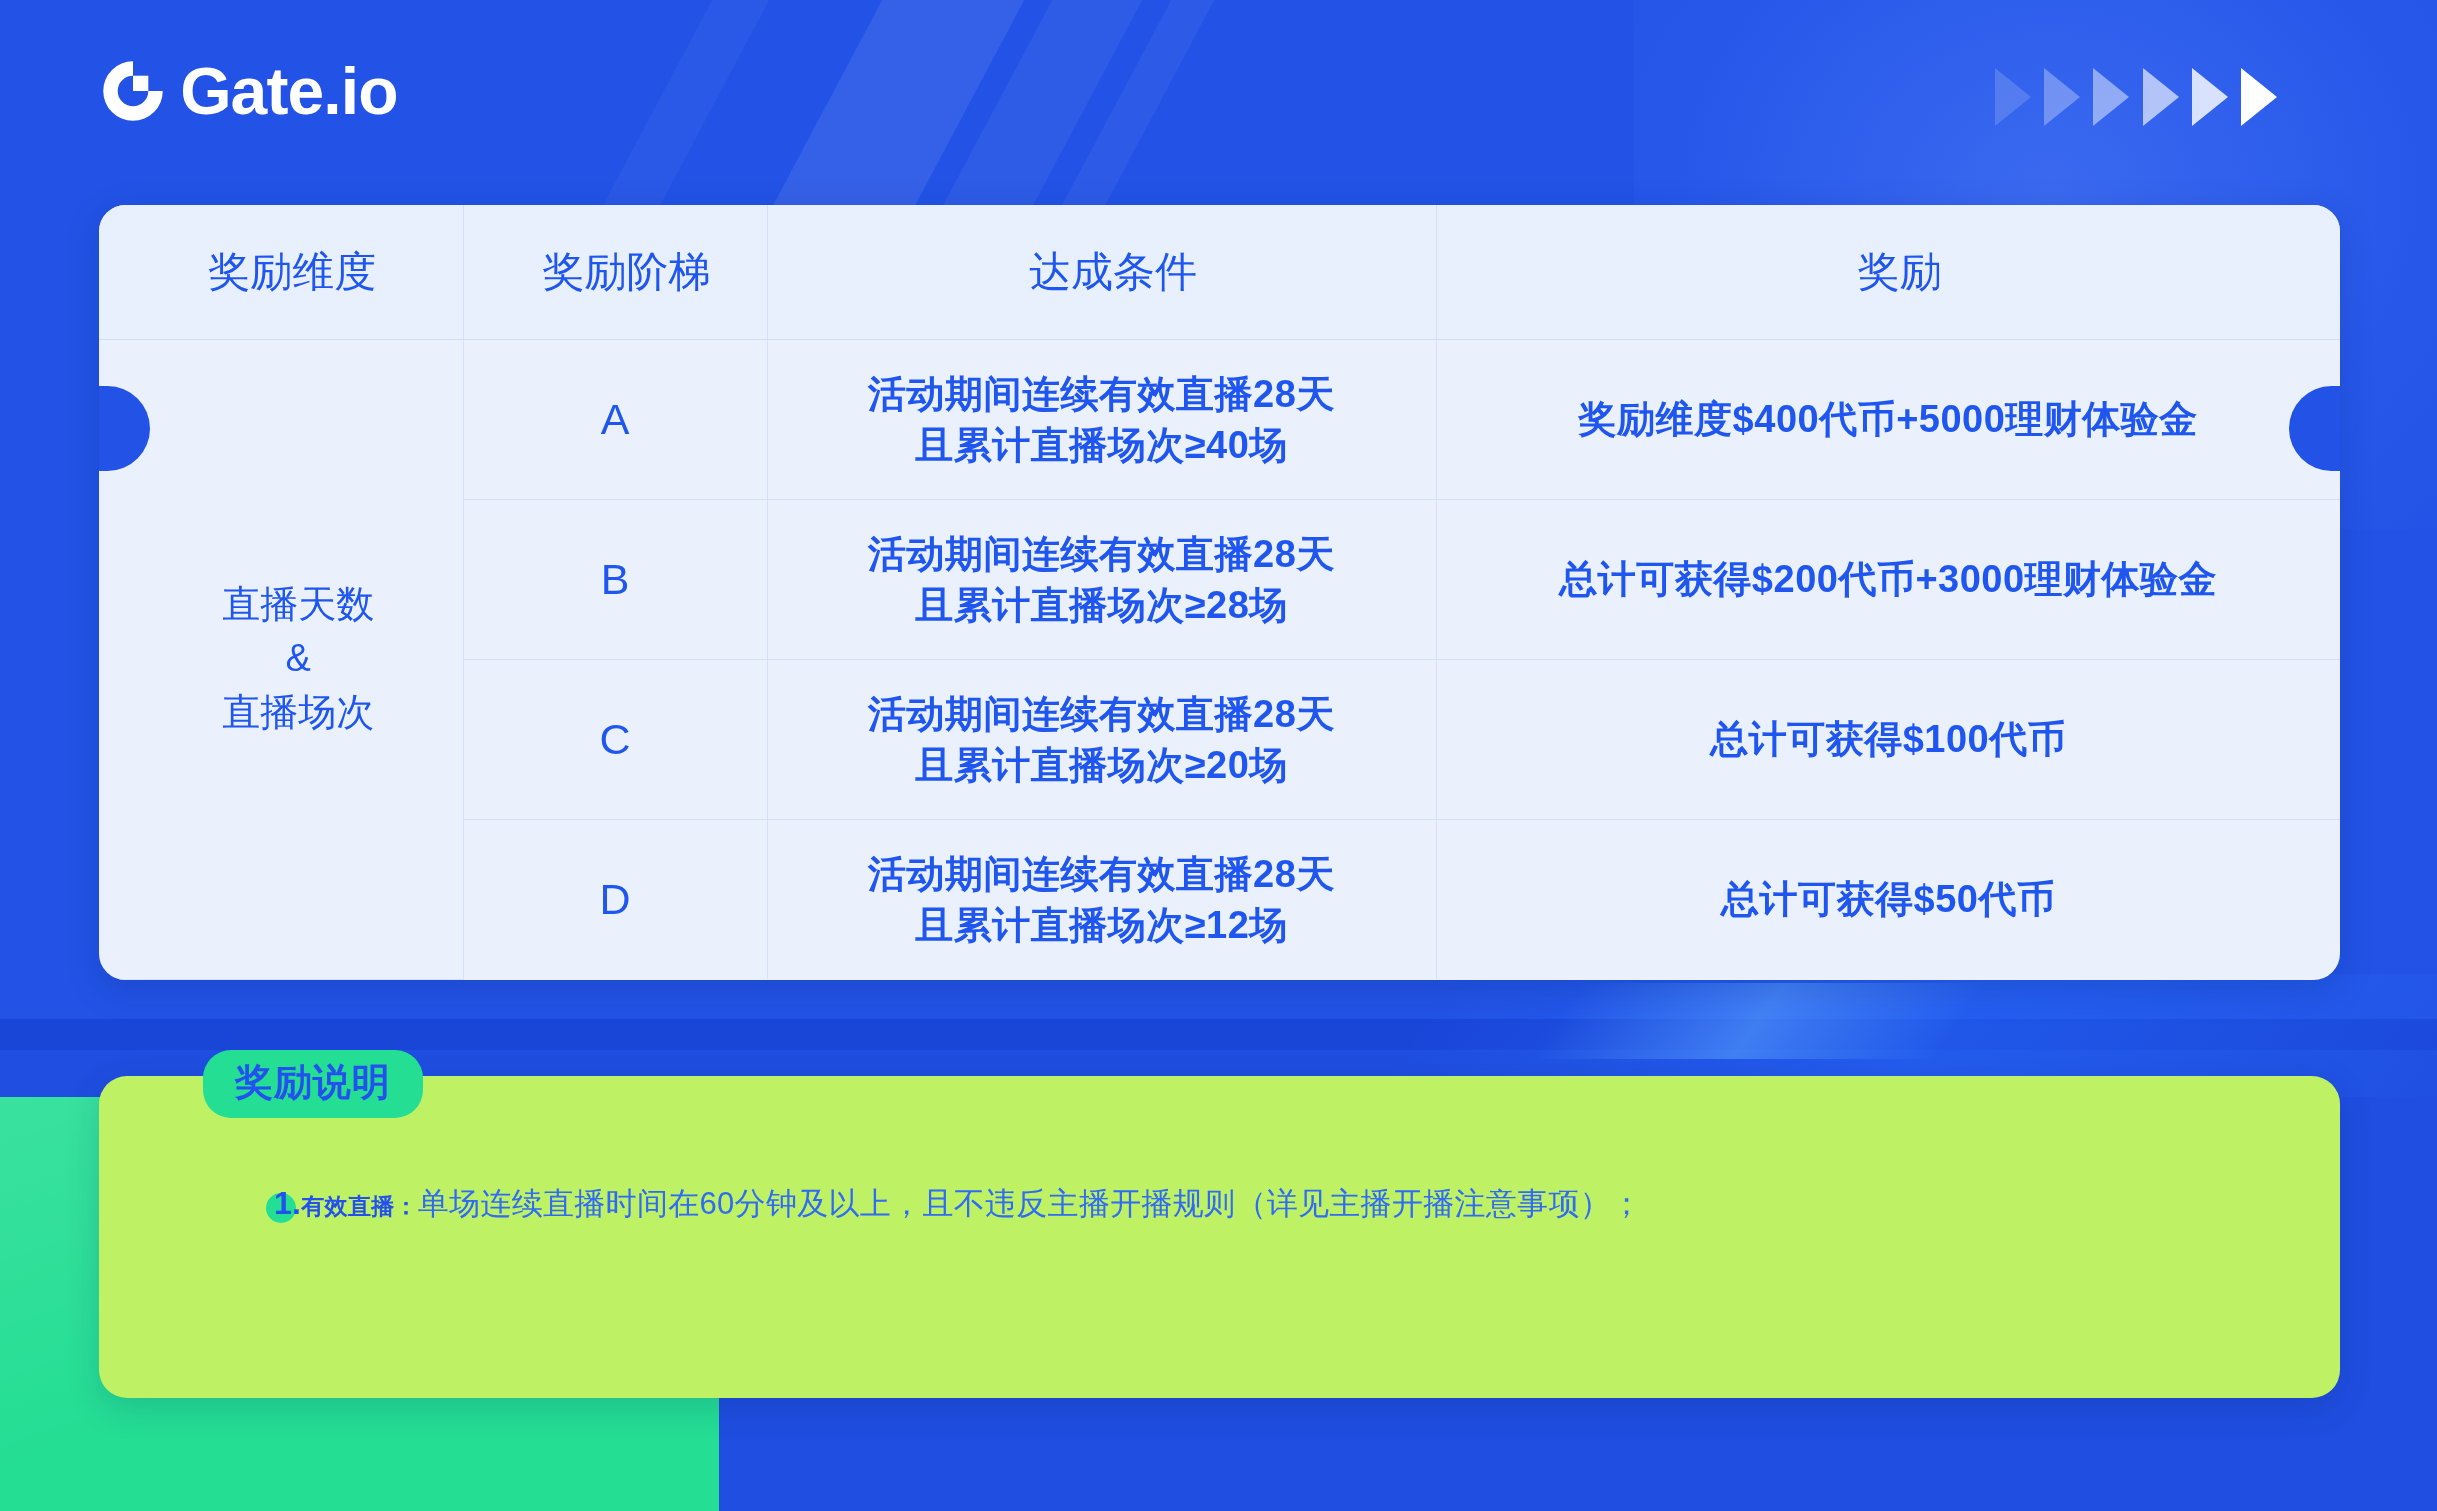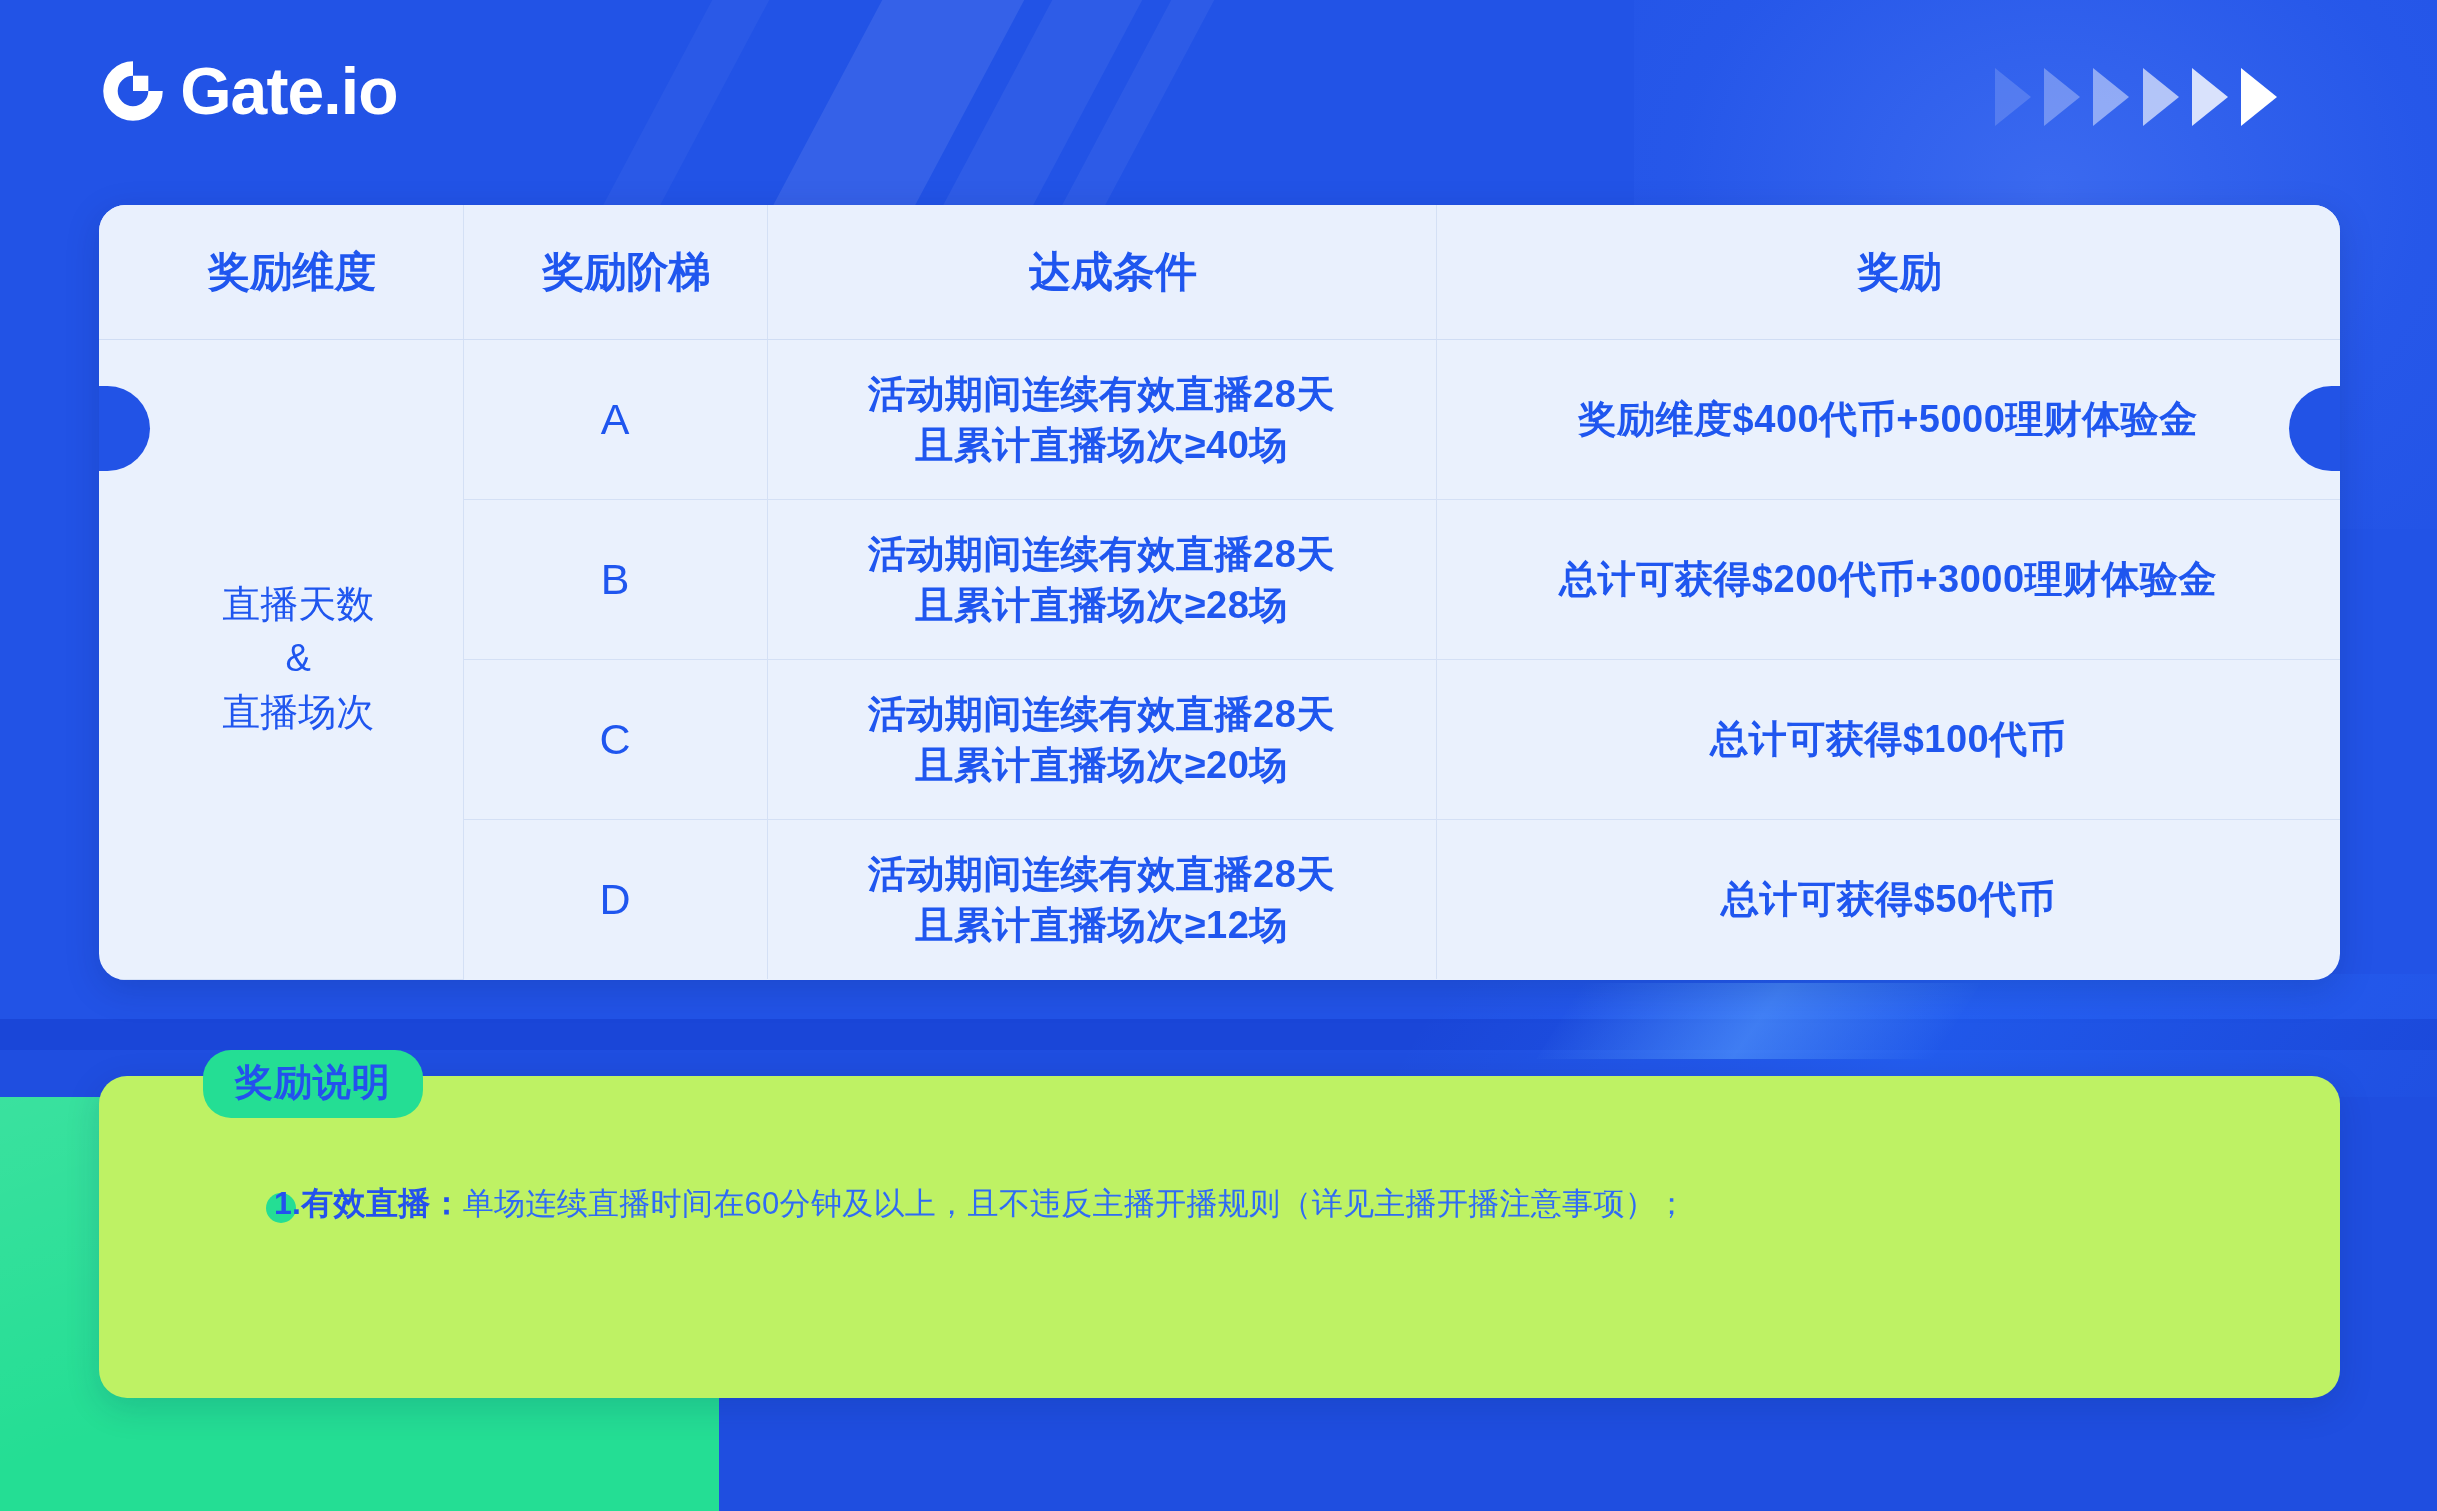--- a/index.html
+++ b/index.html
@@ -192,21 +192,21 @@
   table.reward-table th,
   table.reward-table td {
     border: 0.9px solid #d4e0f5;
     text-align: center;
     vertical-align: middle;
     color: #1f56ef;
   }
   table.reward-table thead th {
     height: 132px;
     font-size: 42px;
-    font-weight: 700;
+    font-weight: 400;
     background: #e9f0fd;
     border-top: none;
     border-bottom: 0.9px solid #d0ddf4;
     padding-left: 24px;
   }
   table.reward-table thead th:first-child { border-left: none; }
   table.reward-table thead th:last-child  { border-right: none; }
 
   table.reward-table tbody td { height: 157px; }
   table.reward-table tbody tr td:first-child { border-left: none; }
@@ -294,21 +294,21 @@
     z-index: 1;
     color: #2351ee;
     font-weight: 700;
     font-size: 32px;
   }
   .note-key {
     position: relative;
     z-index: 1;
     color: #2351ee;
     font-weight: 700;
-    font-size: 32px;
+    font-size: 23px;
   }
   .note-text {
     position: relative;
     z-index: 1;
   }
   .note-cont {
     display: block;
     padding-left: 49px;
     margin-top: -3.8px;
   }

